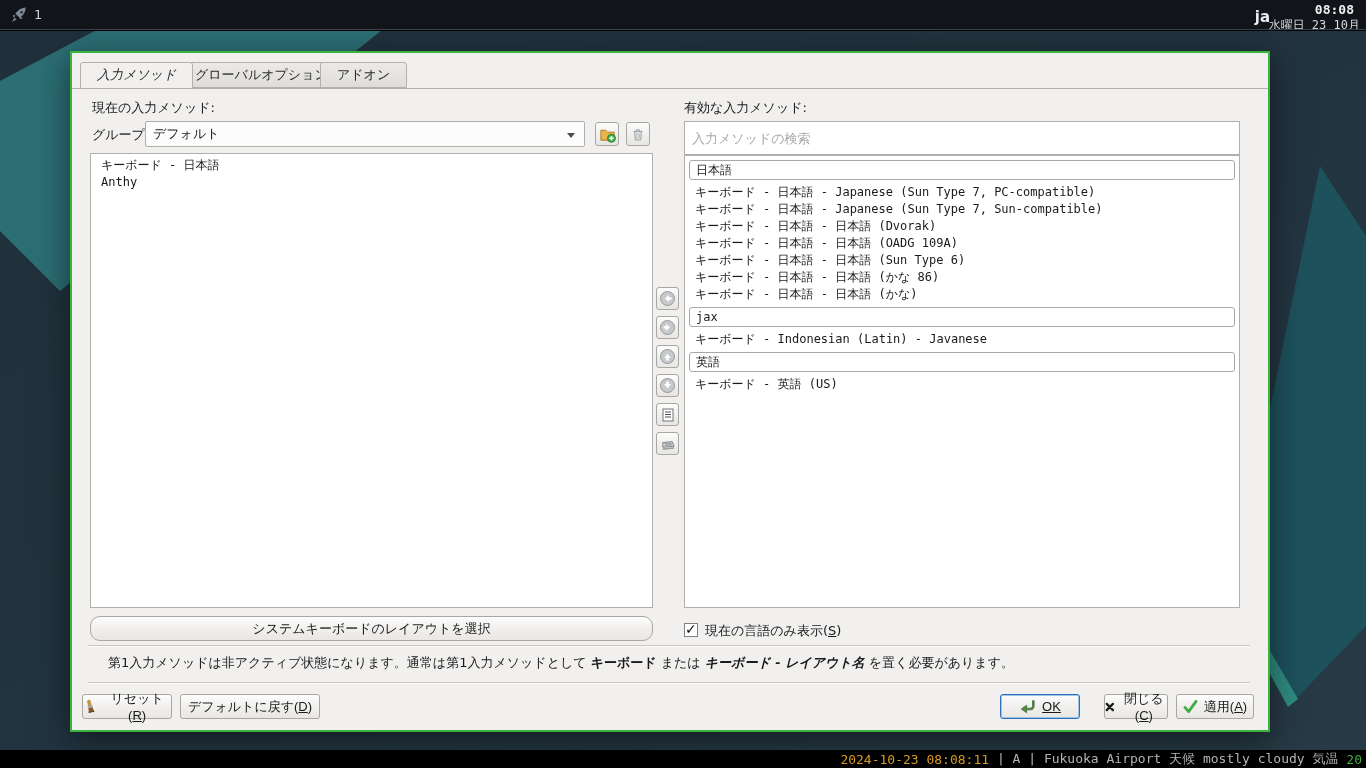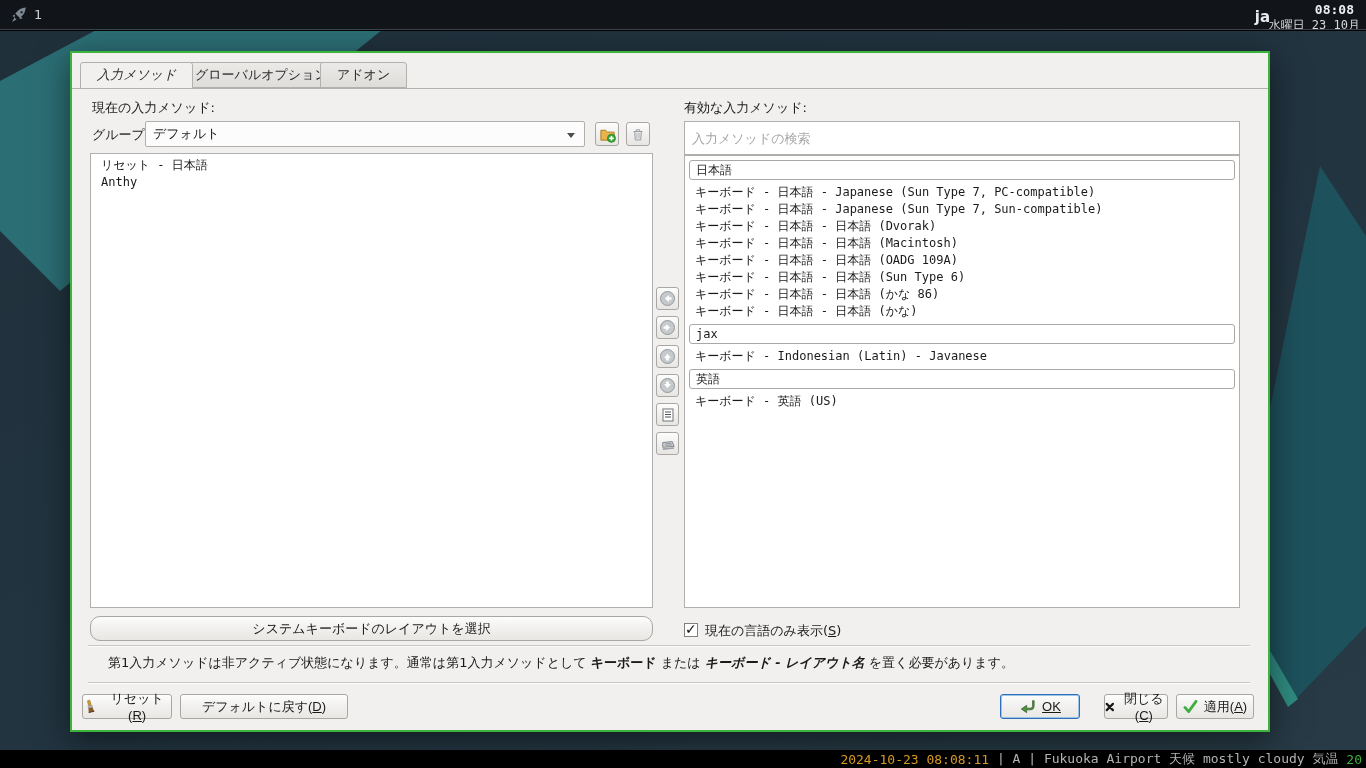--- a/index.html
+++ b/index.html
@@ -127,21 +127,21 @@
     </div>
     <div class="abs tool-btn" style="left:554px; top:69px; width:24px; height:24px;">
       <svg width="16" height="16" viewBox="0 0 16 16">
         <path d="M4.6 5.5h6.8l-.7 8.5H5.3z" fill="#e8e8e8" stroke="#9aa0a4"></path>
         <path d="M3.5 5.5h9M6.3 5.5V3.8h3.4v1.7" fill="none" stroke="#9aa0a4"></path>
         <path d="M6.6 7v5.5M8 7v5.5M9.4 7v5.5" stroke="#b8bcc0" stroke-width=".8"></path>
       </svg>
     </div>
 
     <div class="abs listbox" id="current-list" style="left:18px; top:100px; width:563px; height:455px;">
-        <div class="im-row">リセット - 日本語</div>
+        <div class="im-row">キーボード - 日本語</div>
         <div class="im-row">Anthy</div>
       </div>
 
     <button class="abs push-btn" style="left:18px; top:563px; width:563px; height:25px;border-radius:10px;">システムキーボードのレイアウトを選択</button>
 
     <div class="abs tool-btn" style="left:584px; top:234px; width:23px; height:23px;">
       <svg width="17" height="17" viewBox="0 0 18 18">
           <circle cx="9" cy="9" r="7.4" fill="#c6cacd" stroke="#8e9398"></circle>
           <path d="M10.6 5.4 6.2 9l4.4 3.6V10.4h2.6V7.6h-2.6z" fill="#fff"></path>
         </svg>
@@ -185,21 +185,20 @@
       </svg>
     </div>
 
     <div class="abs panel-label" style="left:612px; top:46px;">有効な入力メソッド:</div>
     <input class="abs textinput" style="left: 612px; top: 68px; width: 556px;" placeholder="入力メソッドの検索">
     <div class="abs listbox" id="available-list" style="left:612px; top:102px; width:556px; height:453px;">
         <div class="group-header">日本語</div>
         <div class="im-row">キーボード - 日本語 - Japanese (Sun Type 7, PC-compatible)</div>
         <div class="im-row">キーボード - 日本語 - Japanese (Sun Type 7, Sun-compatible)</div>
         <div class="im-row">キーボード - 日本語 - 日本語 (Dvorak)</div>
-        <div class="im-row">キーボード - 日本語 - 日本語 (Macintosh)</div>
         <div class="im-row">キーボード - 日本語 - 日本語 (OADG 109A)</div>
         <div class="im-row">キーボード - 日本語 - 日本語 (Sun Type 6)</div>
         <div class="im-row">キーボード - 日本語 - 日本語 (かな 86)</div>
         <div class="im-row">キーボード - 日本語 - 日本語 (かな)</div>
         <div class="group-header">jax</div>
         <div class="im-row">キーボード - Indonesian (Latin) - Javanese</div>
         <div class="group-header">英語</div>
         <div class="im-row">キーボード - 英語 (US)</div>
       </div>
 
@@ -215,21 +214,21 @@
       <svg width="15" height="15" viewBox="0 0 18 18">
           <g transform="rotate(-14 9 9)">
             <rect x="7.4" y="1" width="3.2" height="7" rx="1" fill="#d79a2b" stroke="#9a6c14" stroke-width=".7"></rect>
             <rect x="6.4" y="8" width="5.2" height="2.6" fill="#babfc4" stroke="#84898e" stroke-width=".7"></rect>
             <path d="M6.4 10.6h5.2l1 5.4H5.4z" fill="#8a5a28"></path>
             <path d="M5.4 16h7.2" stroke="#5c3a16" stroke-width="1.4"></path>
           </g>
         </svg>
       <span><span>リセット(</span><span class="mnemonic-key">R</span><span>)</span></span>
     </button>
-    <button class="abs push-btn" style="left:108px; top:641px; width:168px; height:25px;">
+    <button class="abs push-btn" style="left:108px; top:641px; width:140px; height:25px;">
       <span><span>デフォルトに戻す(</span><span class="mnemonic-key">D</span><span>)</span></span>
     </button>
 
     <button class="abs push-btn focused" style="right:188px; top:641px; width:80px; height:25px;">
       <svg width="17" height="15" viewBox="0 0 20 18">
           <path d="M16 2v6c0 2-1 3-3 3H9v-3.5L2.5 12 9 16.5V13h4.5c3 0 4.5-1.8 4.5-5V2z" fill="#4e8f3e" stroke="#2e5c24" stroke-width=".8"></path>
         </svg>
       <span style="text-decoration:underline;">OK</span>
     </button>
     <button class="abs push-btn" style="right:100px; top:641px; width:64px; height:25px;">

